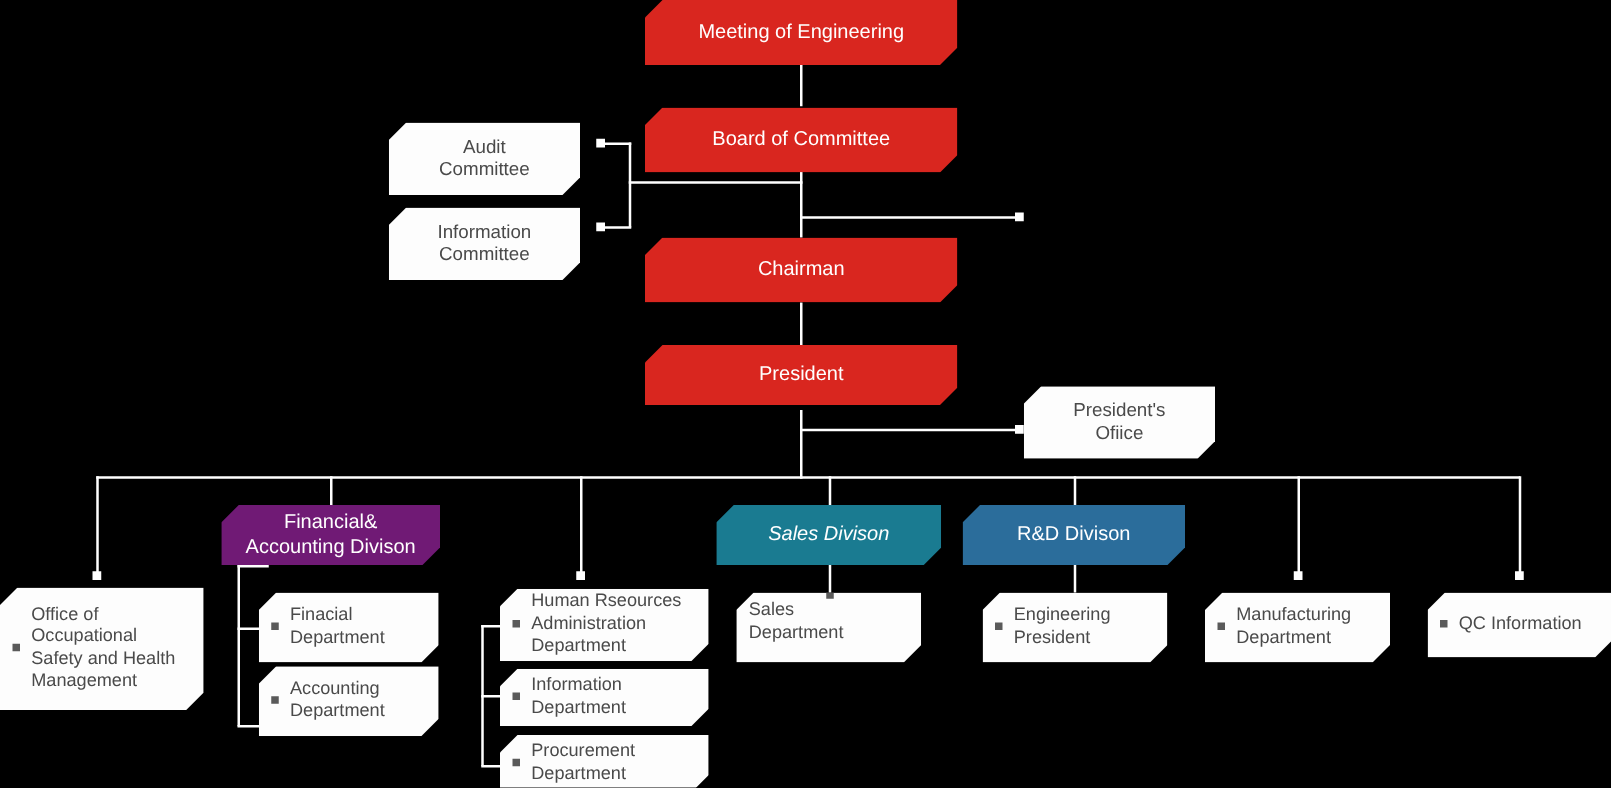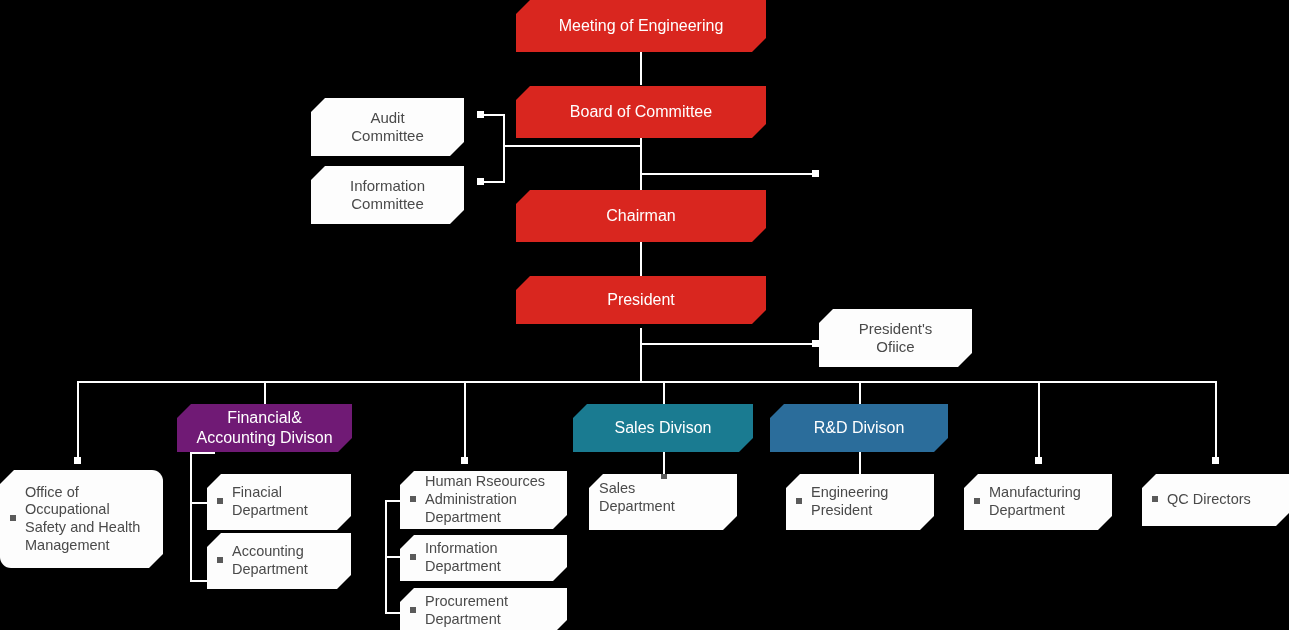--- a/index.html
+++ b/index.html
@@ -34,21 +34,21 @@
 
   
   .chamfer {
     clip-path: polygon(14px 0, 100% 0, 100% calc(100% - 14px),
                        calc(100% - 14px) 100%, 0 100%, 0 14px);
   }
 
   
   .lvl-red   { background: #d9261f; }
   .lvl-navy  { background: #701a75; }
-  .lvl-teal  { background: #1a7b91; }
+  .lvl-teal  { background: #1a7b91; font-style: italic; }
   .lvl-steel { background: #2b6d9b; }
   .lvl-white { background: #fdfdfd; }
 
   .lvl-red .label,
   .lvl-navy .label,
   .lvl-teal .label,
   .lvl-steel .label {
     color: #ffffff;
     text-align: center;
     font-size: 16px;
@@ -190,21 +190,21 @@
   </div>
 
   <div class="node chamfer lvl-teal" style="left:573px; top:404px; width:180px; height:48px;">
     <span class="label">Sales Divison</span>
   </div>
 
   <div class="node chamfer lvl-steel" style="left:770px; top:404px; width:178px; height:48px;">
     <span class="label">R&amp;D Divison</span>
   </div>
 
-  <div class="node chamfer lvl-white bulleted" style="left:0px; top:470px; width:163px; height:98px;border-radius:11px;">
+  <div class="node chamfer lvl-white bulleted" style="left:0px; top:470px; width:163px; height:98px;">
     <span class="bullet"></span>
     <span class="label">Office of
 Occupational
 Safety and Health
 Management</span>
   </div>
 
   <div class="node chamfer lvl-white bulleted" style="left:207px; top:474px; width:144px; height:56px;">
     <span class="bullet"></span>
     <span class="label">Finacial
@@ -249,16 +249,16 @@
   </div>
 
   <div class="node chamfer lvl-white bulleted" style="left:964px; top:474px; width:148px; height:56px;">
     <span class="bullet"></span>
     <span class="label">Manufacturing
 Department</span>
   </div>
 
   <div class="node chamfer lvl-white bulleted" style="left:1142px; top:474px; width:148px; height:52px;">
     <span class="bullet"></span>
-    <span class="label">QC Directors</span>
+    <span class="label">QC Information</span>
   </div>
 
 </div>
 
 </body></html>

